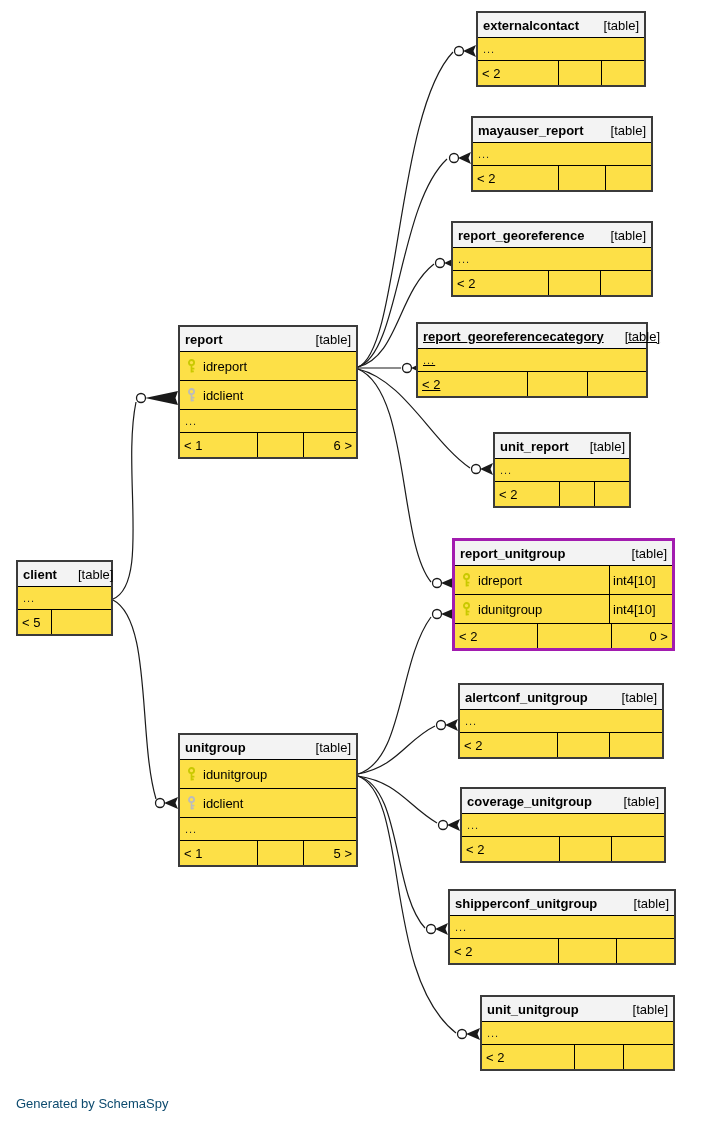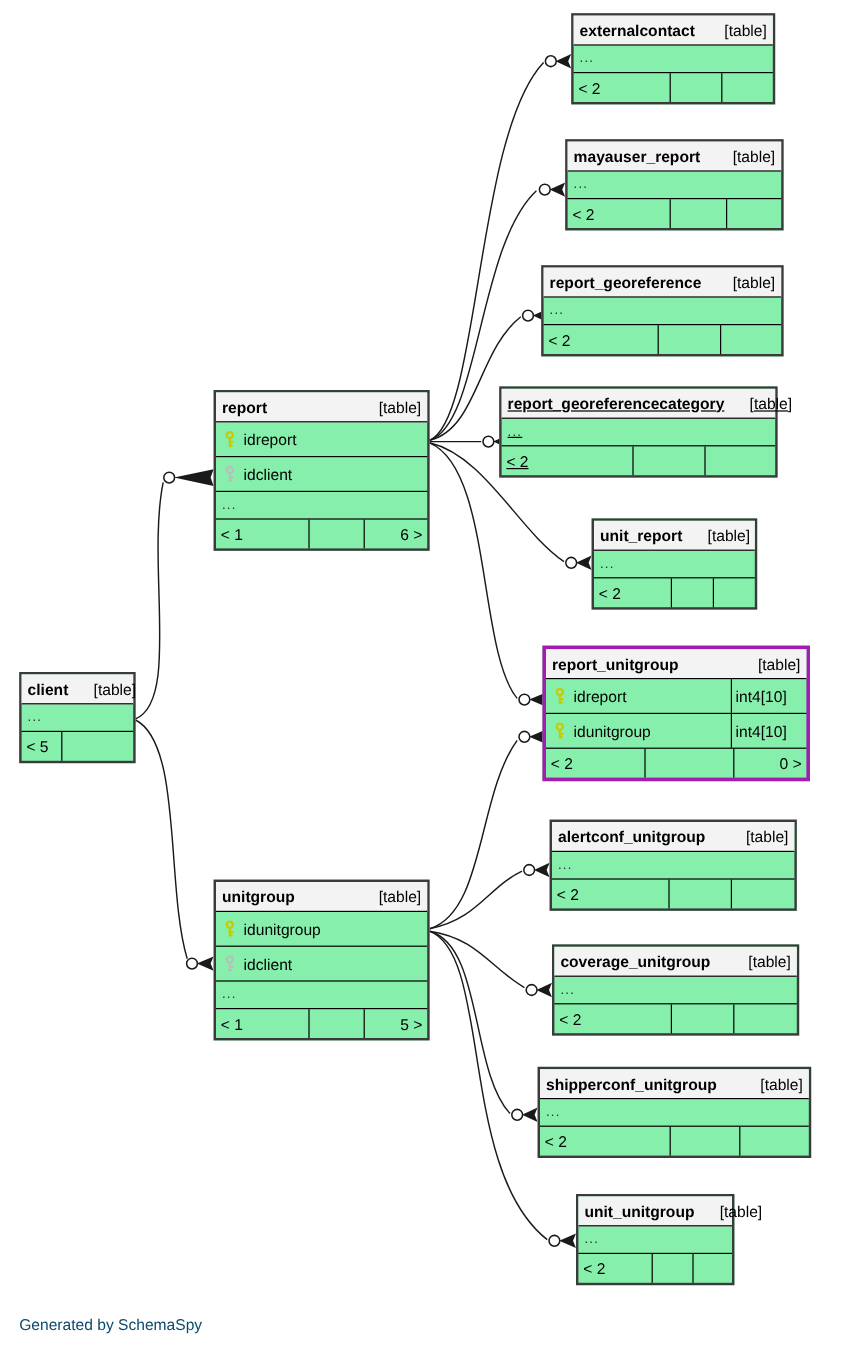--- a/index.html
+++ b/index.html
@@ -1,19 +1,19 @@
 <!DOCTYPE html>
 <html><head>
 <meta charset="utf-8">
 <style>
   html,body{margin:0;padding:0;background:#fff;}
   #canvas{position:relative;width:715px;height:1131px;background:#ffffff;overflow:hidden;
           font-family:"Liberation Sans",sans-serif;color:#000;}
   #edges{position:absolute;left:0;top:0;z-index:0;}
-  .table-card{position:absolute;background:#86efac;border:2px solid #3b3b3b;box-sizing:border-box;z-index:1;font-size:13px;}
+  .table-card{position:absolute;background:#fde047;border:2px solid #3b3b3b;box-sizing:border-box;z-index:1;font-size:13px;}
   .table-card.emph{border:3px solid #a21caf;}
   .t-header{height:25px;background:#f3f3f3;border-bottom:1px solid #000;display:flex;
             justify-content:space-between;align-items:center;padding:0 5px;box-sizing:border-box;}
   .t-name{font-weight:bold;white-space:nowrap;}
   .t-tag{font-weight:normal;margin-left:21px;white-space:nowrap;}
   .t-row{height:29px;border-bottom:1px solid #000;display:flex;align-items:center;
          padding-left:6px;box-sizing:border-box;}
   .key-icon{width:17px;display:flex;align-items:center;flex:0 0 17px;}
   .f-name{flex:1;white-space:nowrap;}
   .f-type{flex:0 0 63px;border-left:1px solid #000;align-self:stretch;display:flex;align-items:center;
@@ -290,21 +290,21 @@
           <span class="t-name">shipperconf_unitgroup</span>
           <span class="t-tag">[table]</span>
         </div>
         <div class="t-dots">...</div>
         <div class="t-footer">
           <span class="fc" style="flex: 0 0 48%;">&lt; 2</span>
           <span class="fc" style="flex: 0 0 26%;"></span>
           <span class="fc right" style="flex: 0 0 26%;"></span>
         </div>
       </div>
-      <div class="table-card" style="left: 480px; top: 995px; width: 132px;">
+      <div class="table-card" style="left: 480px; top: 995px; width: 195px;">
         <div class="t-header">
           <span class="t-name">unit_unitgroup</span>
           <span class="t-tag">[table]</span>
         </div>
         <div class="t-dots">...</div>
         <div class="t-footer">
           <span class="fc" style="flex: 0 0 48%;">&lt; 2</span>
           <span class="fc" style="flex: 0 0 26%;"></span>
           <span class="fc right" style="flex: 0 0 26%;"></span>
         </div>

